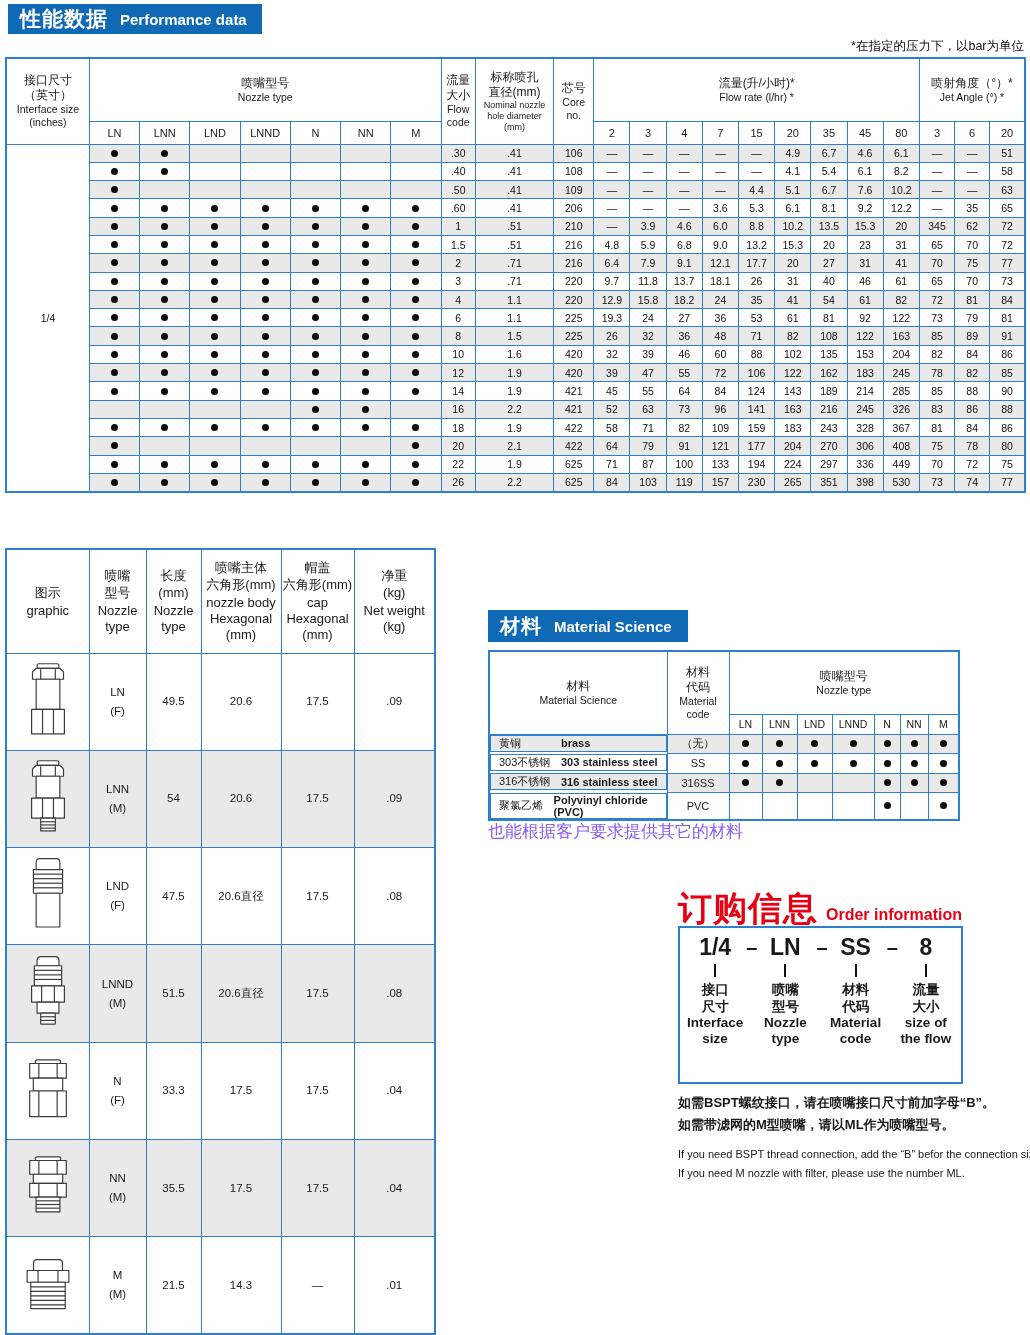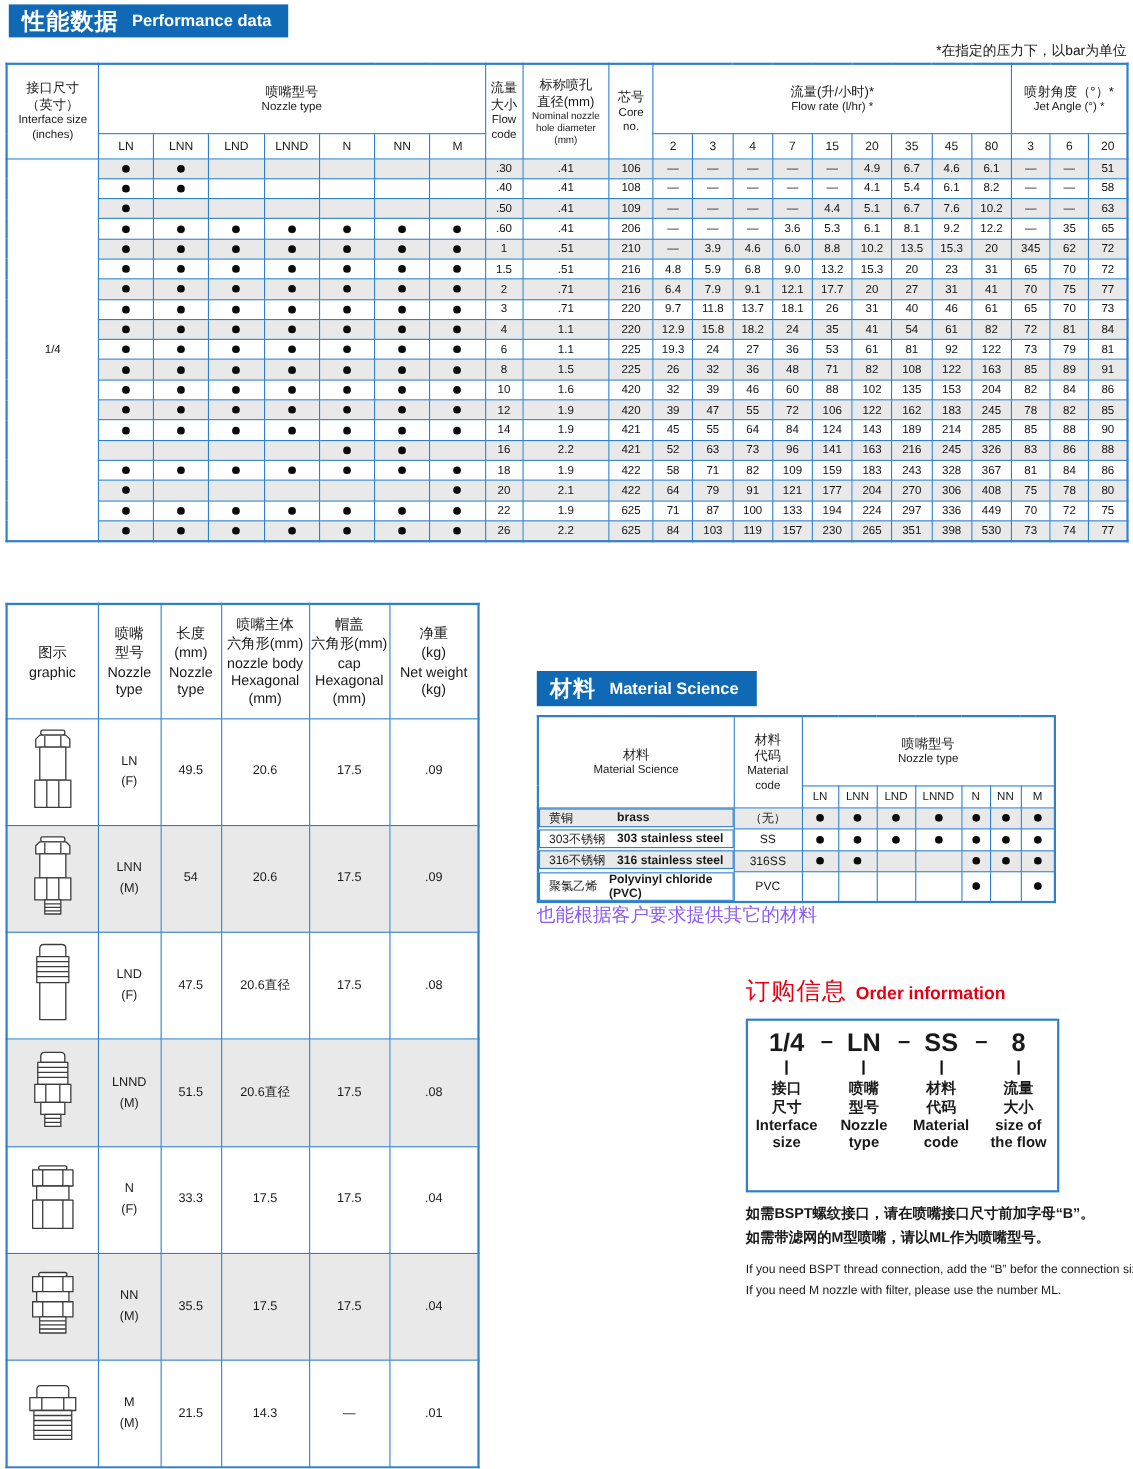--- a/index.html
+++ b/index.html
@@ -54,21 +54,21 @@
   #mat-table tbody tr{height:19.5px;}
   #mat-table tbody td{font-size:11px;}
   #mat-table .sub-th{font-size:10.5px;}
   .mat-name{display:flex;align-items:center;text-align:left;}
   .mat-cn{width:62px;padding-left:8px;font-size:11px;}
   .mat-en{font-size:11px;font-weight:bold;}
   #mat-footer{position:absolute;left:488px;top:820px;font-size:17px;font-weight:normal;color:#8b5cf6;}
 
   
   #order-title{position:absolute;left:678px;top:886px;display:flex;align-items:baseline;color:#e60012;}
-  #order-title .ot-cn{font-size:22px;font-weight:normal;letter-spacing:1px;text-align:center;}
+  #order-title .ot-cn{font-size:34px;font-weight:bold;letter-spacing:1px;text-align:center;}
   #order-title .ot-en{font-size:16px;font-weight:bold;margin-left:8px;}
   #order-box{position:absolute;left:678px;top:926px;width:281px;height:154px;border:2px solid #2f80cc;background:#fff;}
   #order-box-header{height:27px;border-bottom:2px solid #2f80cc;display:flex;align-items:center;justify-content:center;gap:22px;font-size:15px;font-weight:bold;color:#111;}
   #order-grid{display:grid;grid-template-columns:1fr 1fr 1fr 1fr;margin-top:5px;}
   .order-col{text-align:center;position:relative;}
   .order-code{font-size:23px;font-weight:bold;position:relative;line-height:28px;}
   .order-dash{position:absolute;right:-7px;top:0;font-size:20px;font-weight:bold;}
   .order-pipe{width:2px;height:13px;background:#111;margin:3px auto 4px auto;}
   .order-cn{font-size:13.5px;font-weight:bold;line-height:17px;}
   .order-en{font-size:13.5px;font-weight:bold;line-height:16px;}

